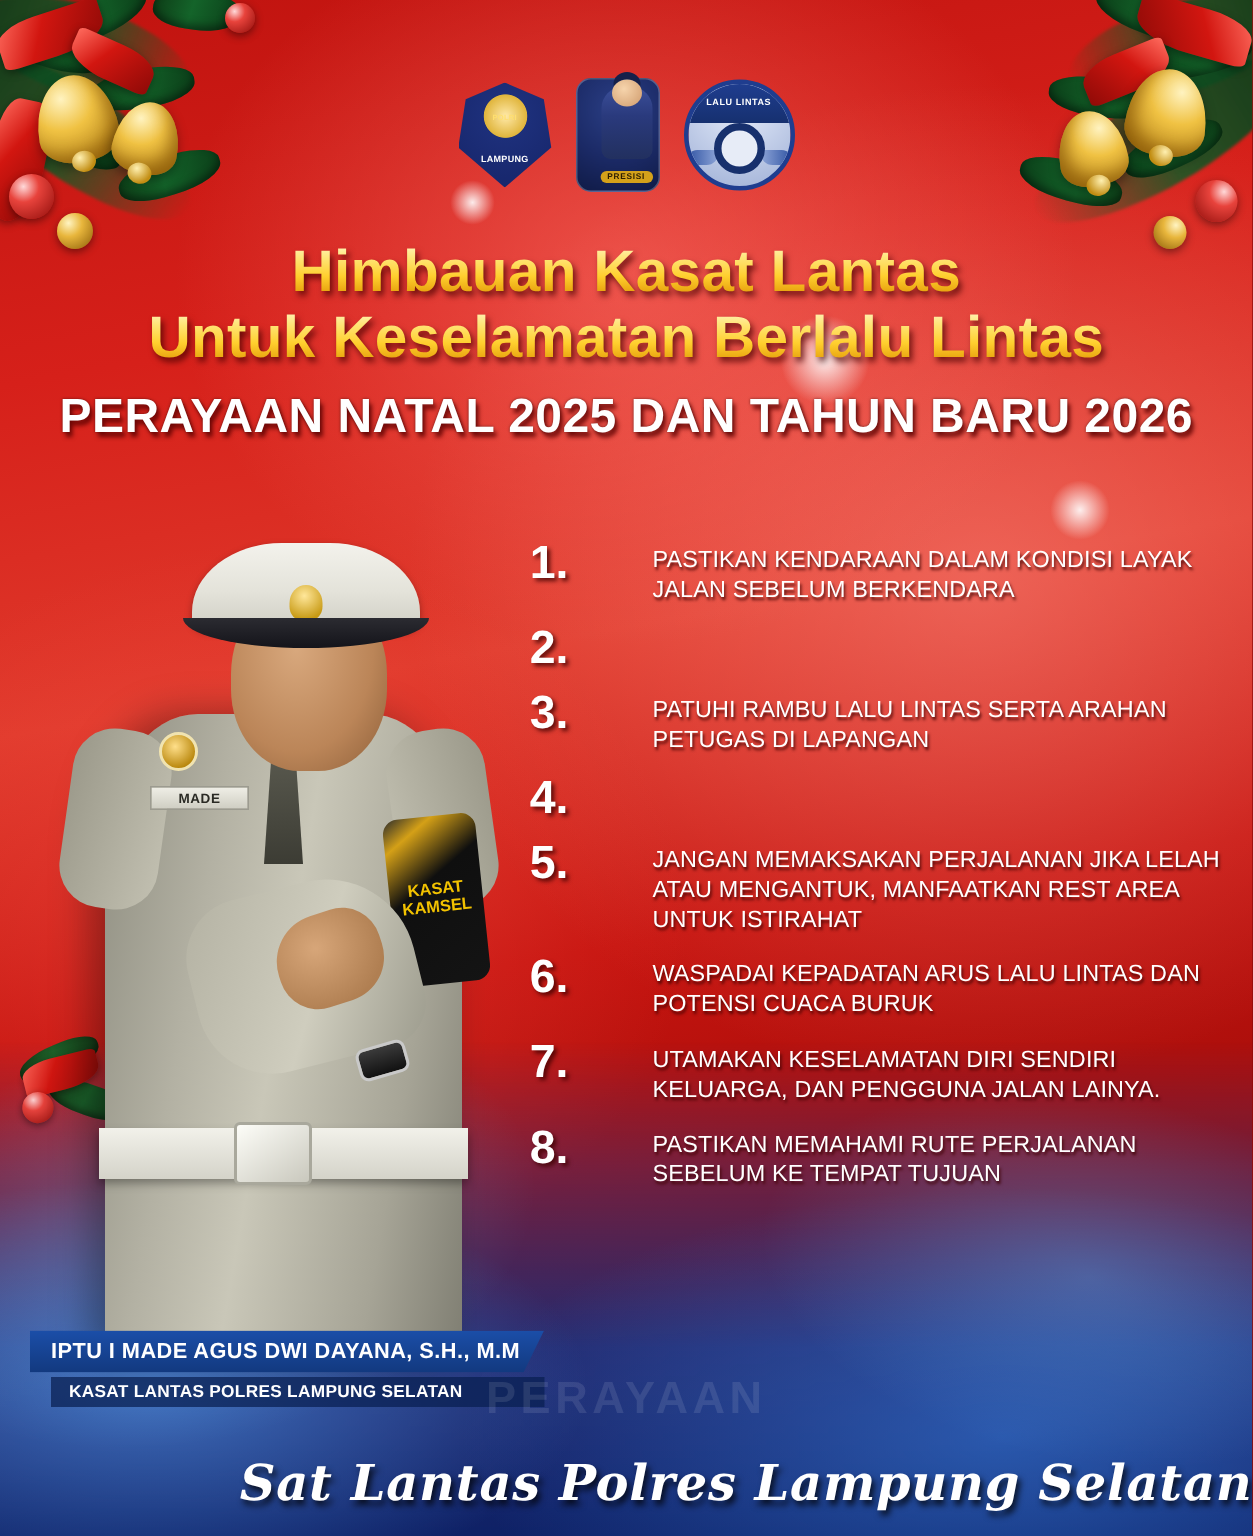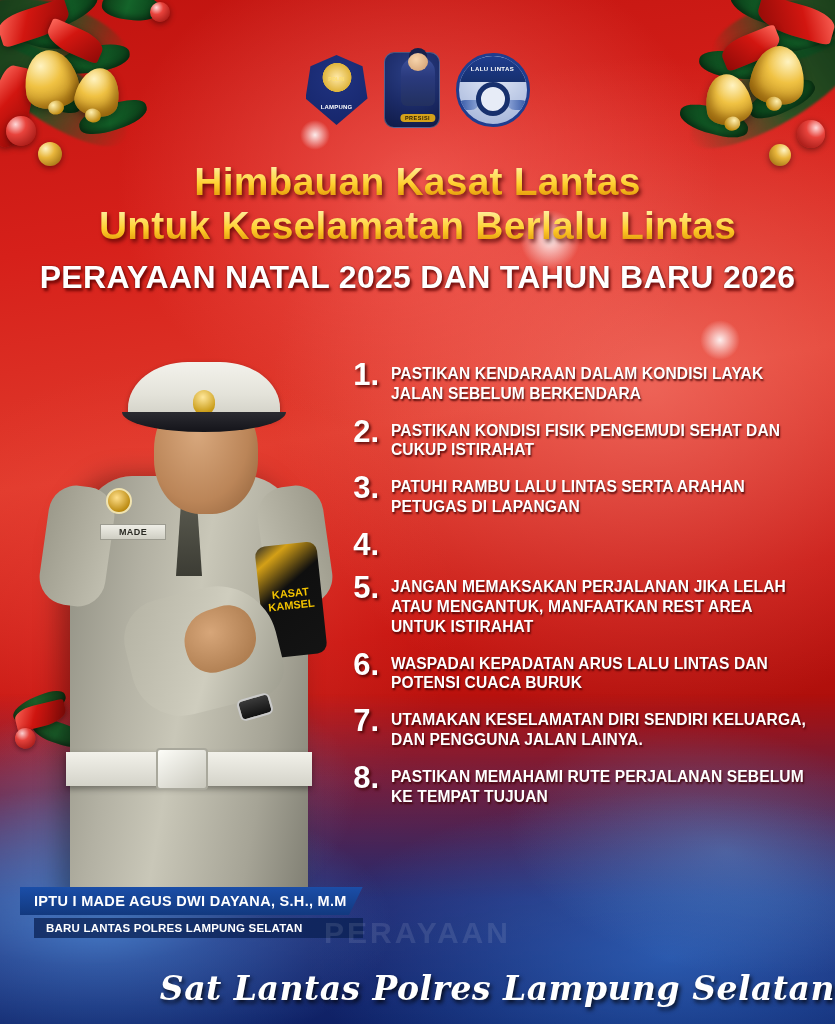--- a/index.html
+++ b/index.html
@@ -294,24 +294,25 @@
   }
   .tip {
     display: flex; align-items: flex-start; gap: 12px; margin-bottom: 13px;
   }
   .tip-num {
     flex: 0 0 auto; width: 34px; text-align: right;
     font-size: 31px; font-weight: bold; color: #fff; line-height: 0.98;
     text-shadow: 2px 2px 3px rgba(60,0,0,.8);
   }
   .tip-text {
-    font-size: 15.6px; font-weight: bold; color: #ffffff;
+    font-size: 15.6px; font-weight: normal; color: #ffffff;
     line-height: 1.27; letter-spacing: .1px; padding-top: 4px;
     text-shadow: 1px 2px 2px rgba(60,0,0,.85);
     max-width: 418px;
+    margin-left: 44px;
   }
 
   
   .footer {
     position: absolute; left: 0; right: 0; bottom: 16px; z-index: 9; text-align:right;
   }
   .footer-text {
     display:inline-block;
     font-family: "DejaVu Serif", serif;
     font-style: italic; font-weight: bold;
@@ -427,31 +428,30 @@
     </div>
     <div class="off-arm"></div>
     <div class="off-hand"></div>
     <div class="off-belt"></div>
     <div class="off-buckle"></div>
     <div class="off-watch"></div>
   </div>
 
   <div class="nameplate">
     <div class="np-main">IPTU I MADE AGUS DWI DAYANA, S.H., M.M</div>
-    <div class="np-sub">BARU LANTAS POLRES LAMPUNG SELATAN</div>
+    <div class="np-sub">KASAT LANTAS POLRES LAMPUNG SELATAN</div>
   </div>
 
   <div class="tips">
     <div class="tip">
       <div class="tip-num">1.</div>
       <div class="tip-text">PASTIKAN KENDARAAN DALAM KONDISI LAYAK JALAN SEBELUM BERKENDARA</div>
     </div>
     <div class="tip">
       <div class="tip-num">2.</div>
-      <div class="tip-text">PASTIKAN KONDISI FISIK PENGEMUDI SEHAT DAN CUKUP ISTIRAHAT</div>
     </div>
     <div class="tip">
       <div class="tip-num">3.</div>
       <div class="tip-text">PATUHI RAMBU LALU LINTAS SERTA ARAHAN PETUGAS DI LAPANGAN</div>
     </div>
     <div class="tip">
       <div class="tip-num">4.</div>
     </div>
     <div class="tip">
       <div class="tip-num">5.</div>

